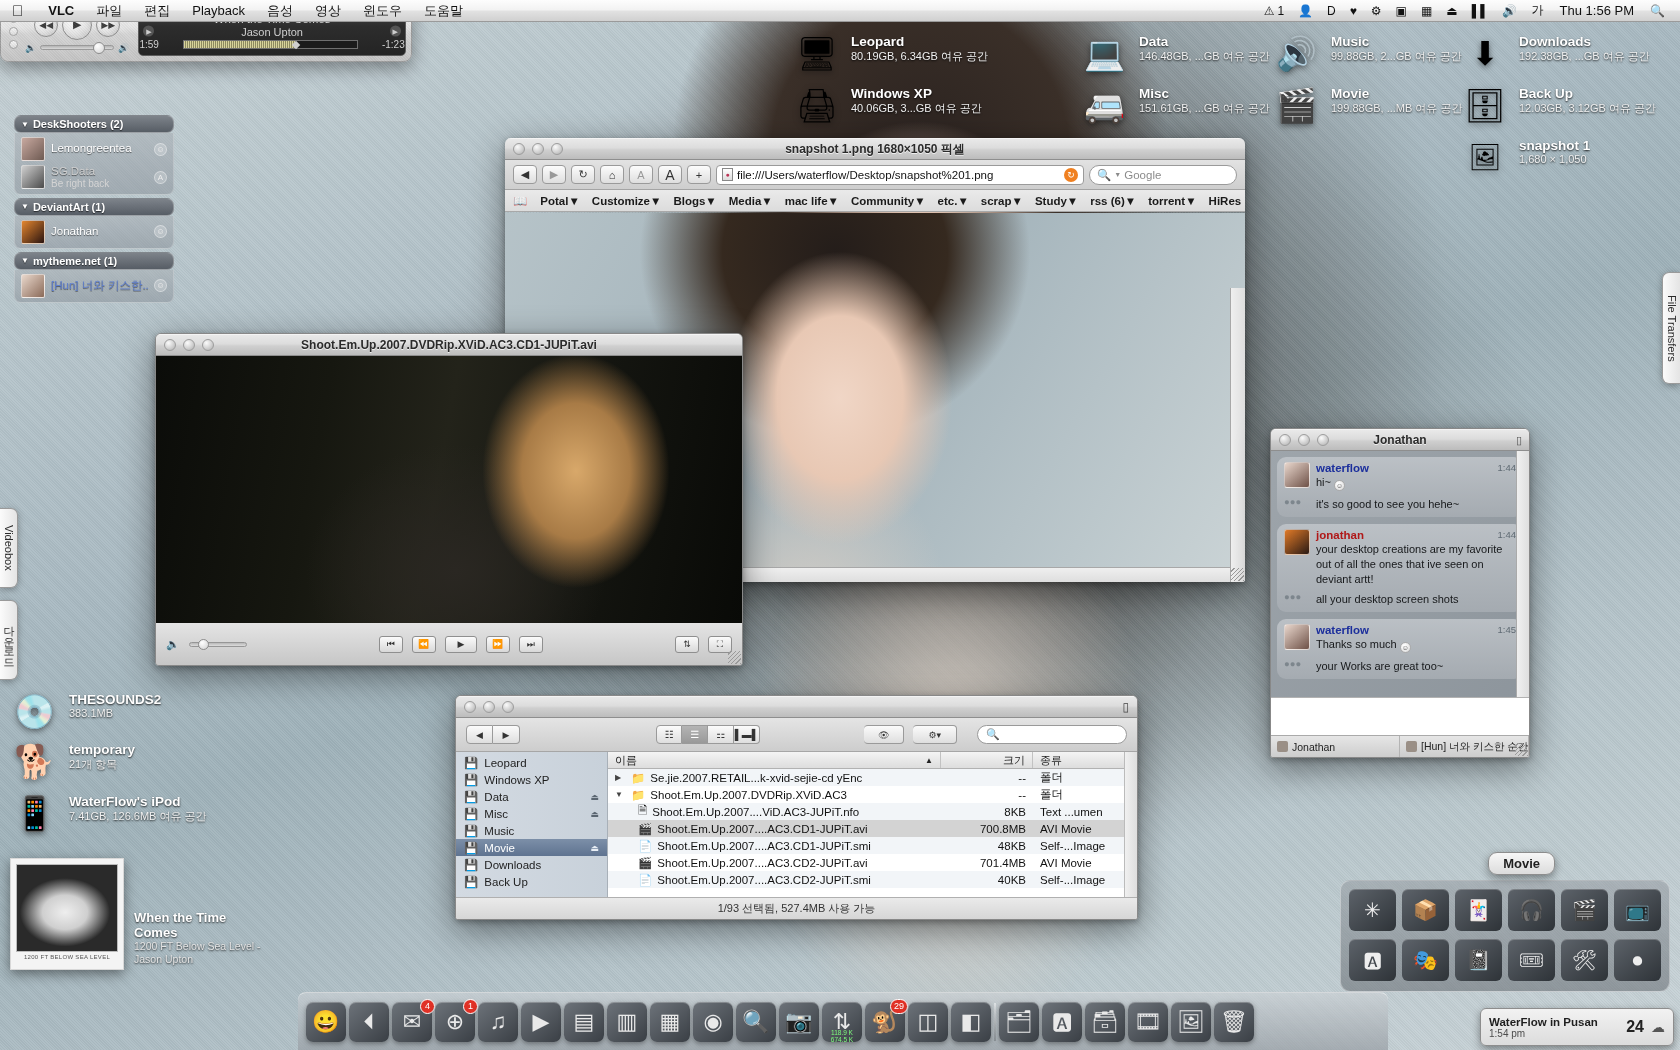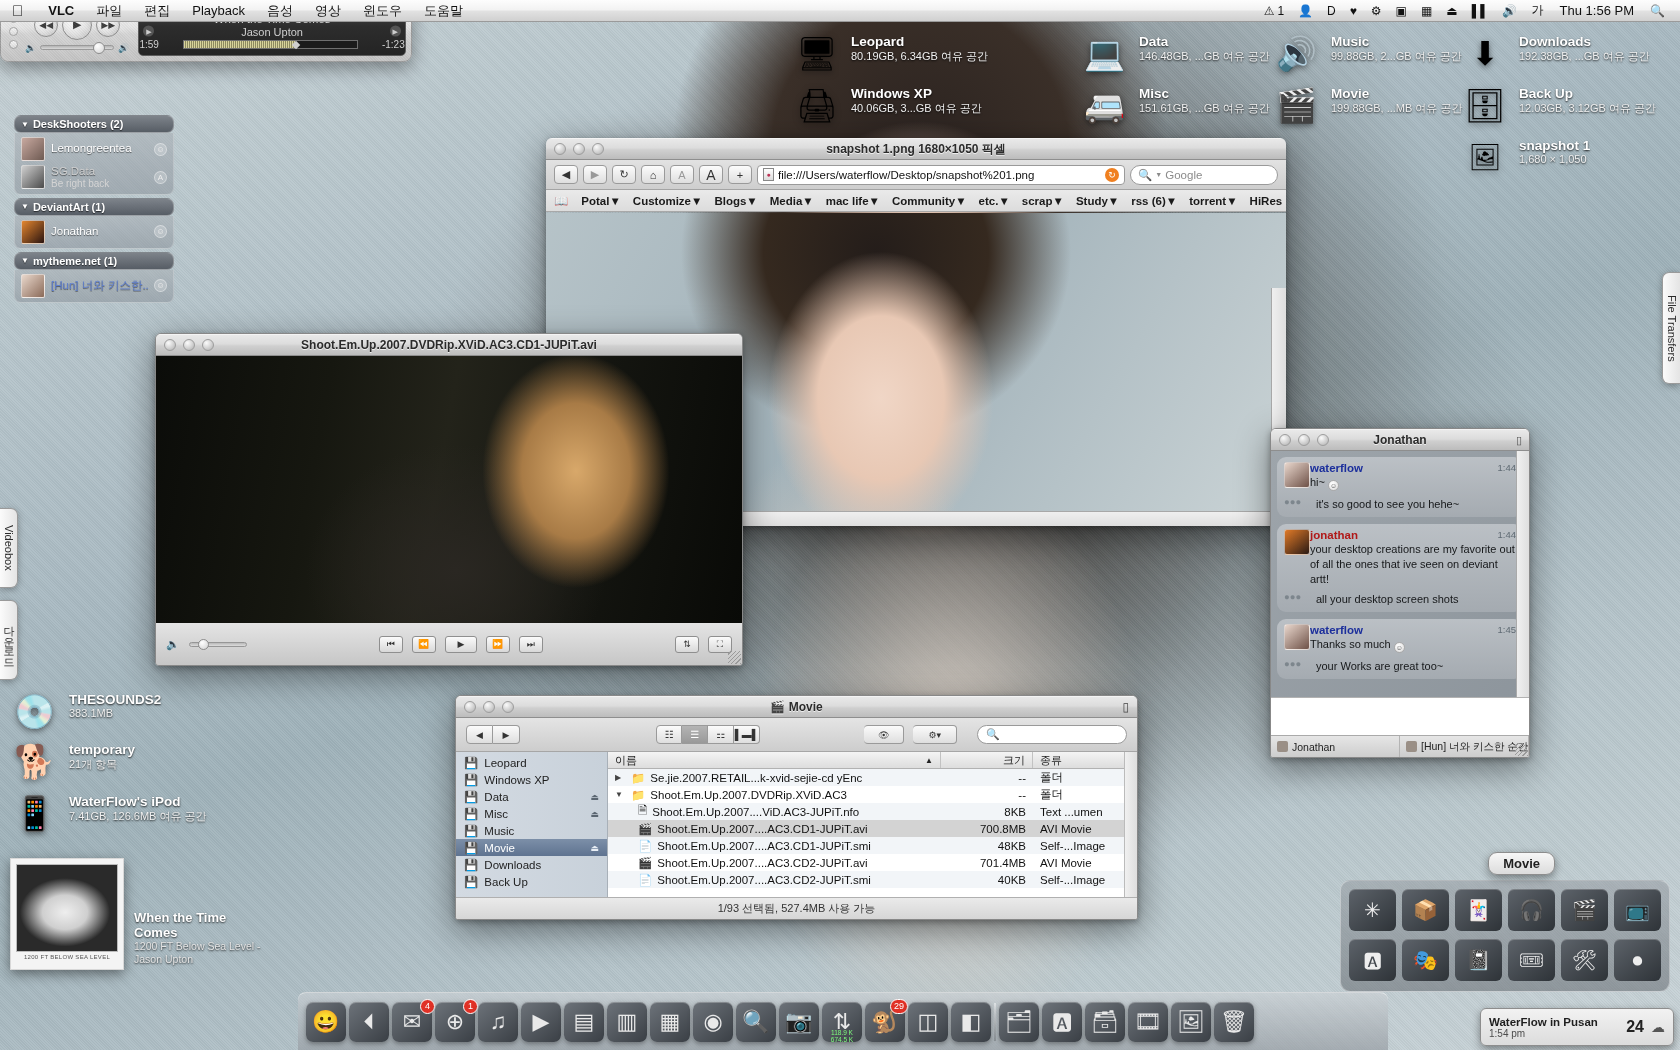--- a/index.html
+++ b/index.html
@@ -122,21 +122,21 @@
 
   
   .dicon{ position:absolute; display:flex; align-items:flex-start; gap:9px; z-index:10;}
   .dicon .gl{ width:50px;height:46px; flex:none; display:flex;align-items:center;justify-content:center;
     font-size:33px; line-height:1; filter:drop-shadow(0 2px 3px rgba(0,0,0,.5));}
   .dicon .lbl{ padding-top:4px; }
   .dicon .n{ font-size:13.5px; font-weight:bold; color:#fff; text-shadow:0 1px 2px rgba(0,0,0,.85); white-space:nowrap;}
   .dicon .m{ font-size:11px; color:#f0f0f0; text-shadow:0 1px 2px rgba(0,0,0,.85); white-space:nowrap;}
 
   
-  #safari{ left:505px; top:138px; width:740px; height:388px; z-index:50;margin-left:41px; }
+  #safari{ left:505px; top:138px; width:740px; height:444px; z-index:50; }
   #safari .toolbar{ height:30px; display:flex; align-items:center; gap:5px; padding:0 8px;
     background:linear-gradient(to bottom,#e2e2e2,#cecece); border-bottom:1px solid #a4a4a4;}
   .sbtn{ height:19px; min-width:24px; padding:0 5px; border-radius:4px; font-size:11px;
     display:flex;align-items:center;justify-content:center; color:#333;
     background:linear-gradient(to bottom,#fcfcfc,#dedede); border:1px solid #9a9a9a;}
   .sbtn.dim{color:#999;}
   .urlbar{ flex:1; height:20px; border-radius:4px; background:#fff; border:1px solid #9a9a9a;
     display:flex;align-items:center; gap:4px; padding:0 5px; font-size:11.5px; color:#111;}
   .urlbar .fav{width:11px;height:13px;background:linear-gradient(#fff,#dcdcdc);border:1px solid #888;
     display:flex;align-items:center;justify-content:center;font-size:7px;color:#b35;}
@@ -226,21 +226,21 @@
     justify-content:center;font-size:11px;color:#333;
     background:linear-gradient(to bottom,#eaeaea,#d6d6d6);border-top:1px solid #b0b0b0;}
 
   
   #chat{ left:1270px; top:428px; width:260px; height:330px; z-index:80;
     background:linear-gradient(to bottom,#f0f0f0,#dcdcdc); border:1px solid #888;}
   #chat .msgs{ position:absolute;left:0;right:0;top:22px;bottom:60px; padding:6px;
     background:linear-gradient(135deg,#9ea5ab,#8d959c); overflow:hidden;}
   .bub{ background:linear-gradient(to bottom,rgba(190,195,200,.92),rgba(166,172,178,.92));
     border-radius:9px; padding:5px 7px; margin-bottom:7px; }
-  .bub .hdr{ display:flex; align-items:flex-start; }
+  .bub .hdr{ display:flex; gap:6px; align-items:flex-start; }
   .bub .av{ width:26px;height:26px;border-radius:3px;flex:none;border:1px solid rgba(255,255,255,.6);}
   .av.wf{ background:linear-gradient(140deg,#e8d6cc,#6e5147);}
   .av.jn{ background:linear-gradient(140deg,#e07a28,#2a1a14);}
   .bub .nm{ font-size:11.5px;font-weight:bold;}
   .nm.wf{color:#1c2f9c;} .nm.jn{color:#b01818;}
   .bub .tm{ margin-left:auto; font-size:9.5px; color:#5f6a73;}
   .bub .tx{ font-size:11px; color:#16181a; line-height:1.35; margin-top:1px;}
   .bub .cont{ display:flex; gap:6px; margin-top:5px; align-items:flex-start;}
   .bub .cont .tmh{ font-size:9.5px;color:#7d868d; width:26px;flex:none;}
   .emo{display:inline-block;width:11px;height:11px;border-radius:50%;
@@ -604,24 +604,20 @@
     </div>
     <div class="resizer"></div>
   </div>
 
   <div id="finder" class="win">
     <div class="titlebar">
       <div class="traffic">
         <div class="tl"></div>
         <div class="tl"></div>
         <div class="tl"></div>
-      </div>
-      <div class="wtitle">
-        <span>🎬</span>
-        <span>Movie</span>
       </div>
       <div style="position:absolute;right:8px;font-size:12px;color:#444">▯</div>
     </div>
     <div class="toolbar">
       <div class="fnav">
         <div class="b">◀</div>
         <div class="b">▶</div>
       </div>
       <div style="flex:.55"></div>
       <div class="fviews">

